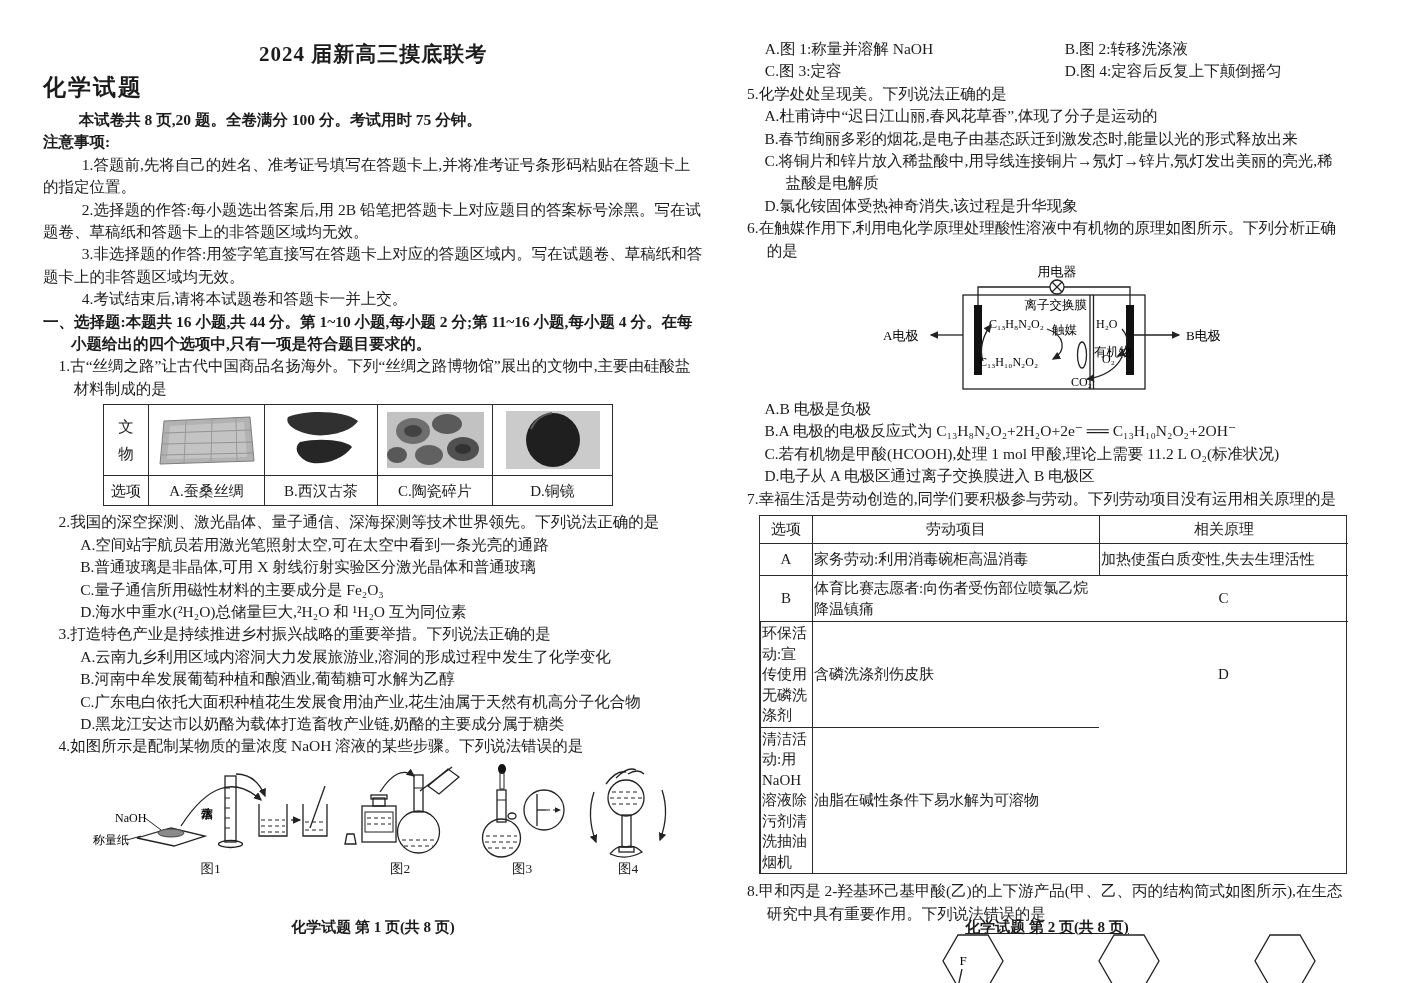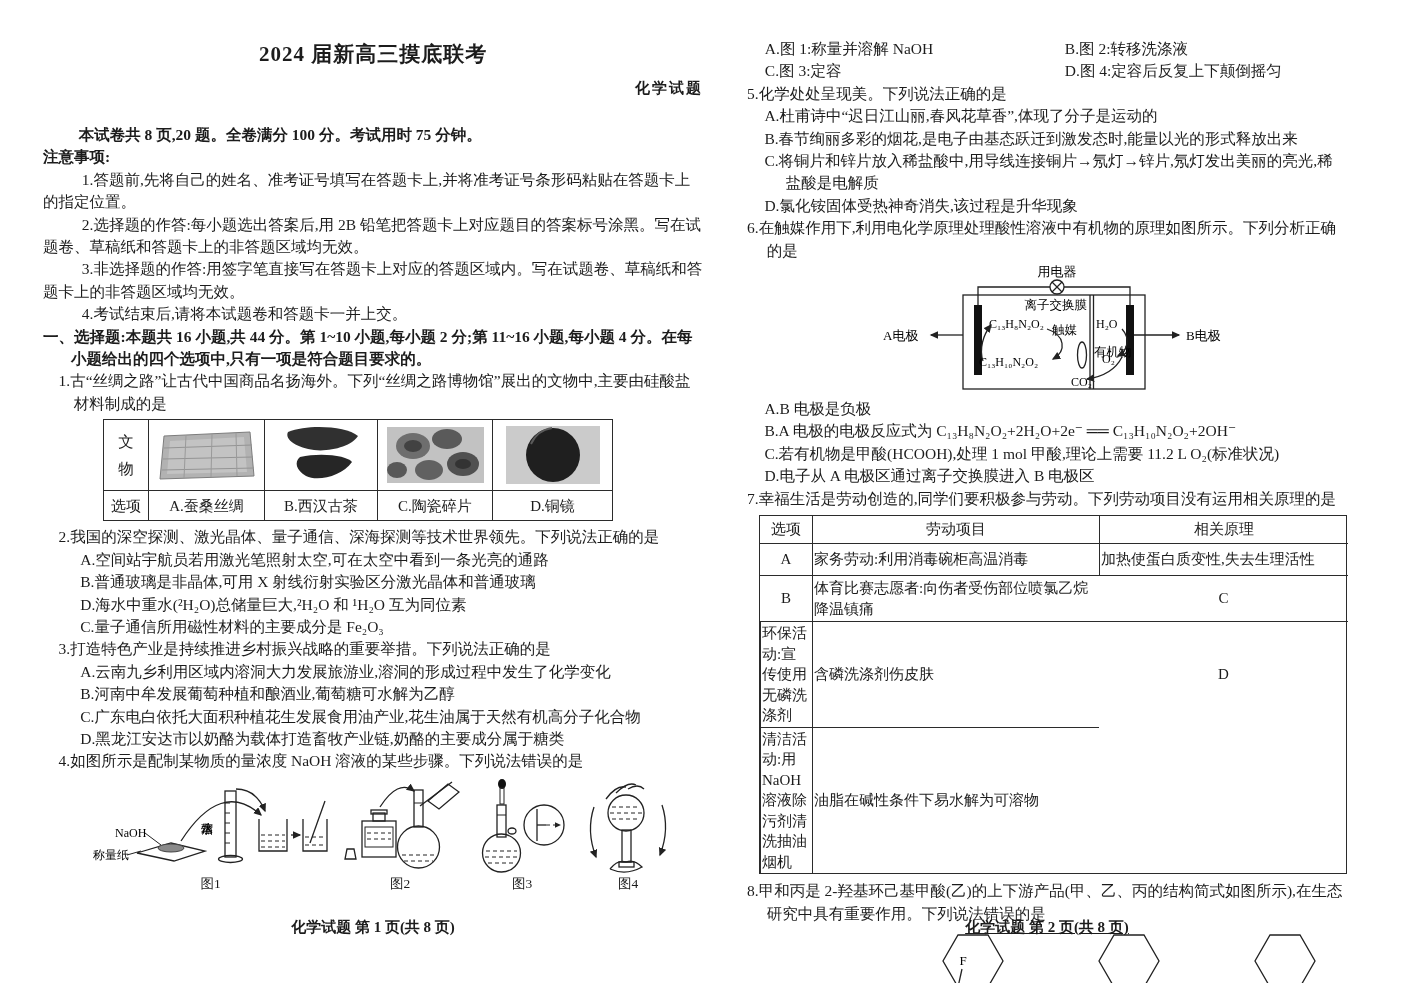--- a/index.html
+++ b/index.html
@@ -6,21 +6,21 @@
   body{
     width:1418px;height:983px;background:#fff;color:#1c1c1c;
     font-family:"Liberation Serif","DejaVu Serif",serif;
     font-size:15.5px;line-height:22.4px;position:relative;overflow:hidden;
   }
   p{margin:0;}
   .col{position:absolute;top:38px;}
   .col1{left:43px;width:660px;}
   .col2{left:747px;width:600px;}
   .title{text-align:center;font-weight:bold;font-size:21px;line-height:32px;letter-spacing:1px;}
-  .subtitle{text-align:right;font-weight:bold;font-size:15px;line-height:36px;margin-bottom:18px;letter-spacing:2px;}
+  .subtitle{text-align:left;font-weight:bold;font-size:23px;line-height:36px;margin-bottom:3px;letter-spacing:2px;}
   .intro{font-weight:bold;text-indent:2.3em;}
   .notice-h{font-weight:bold;}
   .notice{text-indent:2.5em;}
   .section-h{font-weight:bold;padding-left:1.8em;text-indent:-1.8em;}
   .q{margin-left:1em;padding-left:0.98em;text-indent:-0.98em;}
   .q2c{padding-left:1.28em;text-indent:-1.28em;}
   .opt{margin-left:2.4em;}
   .opt2{margin-left:0;padding-left:2.5em;text-indent:-1.38em;}
   .footer{position:absolute;top:916px;text-align:center;font-weight:bold;font-size:15px;}
   .footer1{left:43px;width:660px;}
@@ -128,22 +128,22 @@
     <div class="rcell rr2 first">选项</div>
     <div class="rcell rr2">A.蚕桑丝绸</div>
     <div class="rcell rr2">B.西汉古茶</div>
     <div class="rcell rr2">C.陶瓷碎片</div>
     <div class="rcell rr2">D.铜镜</div>
   </div>
 
   <p class="q">2.我国的深空探测、激光晶体、量子通信、深海探测等技术世界领先。下列说法正确的是</p>
   <p class="opt">A.空间站宇航员若用激光笔照射太空,可在太空中看到一条光亮的通路</p>
   <p class="opt">B.普通玻璃是非晶体,可用 X 射线衍射实验区分激光晶体和普通玻璃</p>
+  <p class="opt">C.量子通信所用磁性材料的主要成分是 Fe₂O₃</p>
   <p class="opt">D.海水中重水(²H₂O)总储量巨大,²H₂O 和 ¹H₂O 互为同位素</p>
-  <p class="opt">C.量子通信所用磁性材料的主要成分是 Fe₂O₃</p>
 
   <p class="q">3.打造特色产业是持续推进乡村振兴战略的重要举措。下列说法正确的是</p>
   <p class="opt">A.云南九乡利用区域内溶洞大力发展旅游业,溶洞的形成过程中发生了化学变化</p>
   <p class="opt">B.河南中牟发展葡萄种植和酿酒业,葡萄糖可水解为乙醇</p>
   <p class="opt">C.广东电白依托大面积种植花生发展食用油产业,花生油属于天然有机高分子化合物</p>
   <p class="opt">D.黑龙江安达市以奶酪为载体打造畜牧产业链,奶酪的主要成分属于糖类</p>
 
   <p class="q">4.如图所示是配制某物质的量浓度 NaOH 溶液的某些步骤。下列说法错误的是</p>
 
   <div class="figs">

